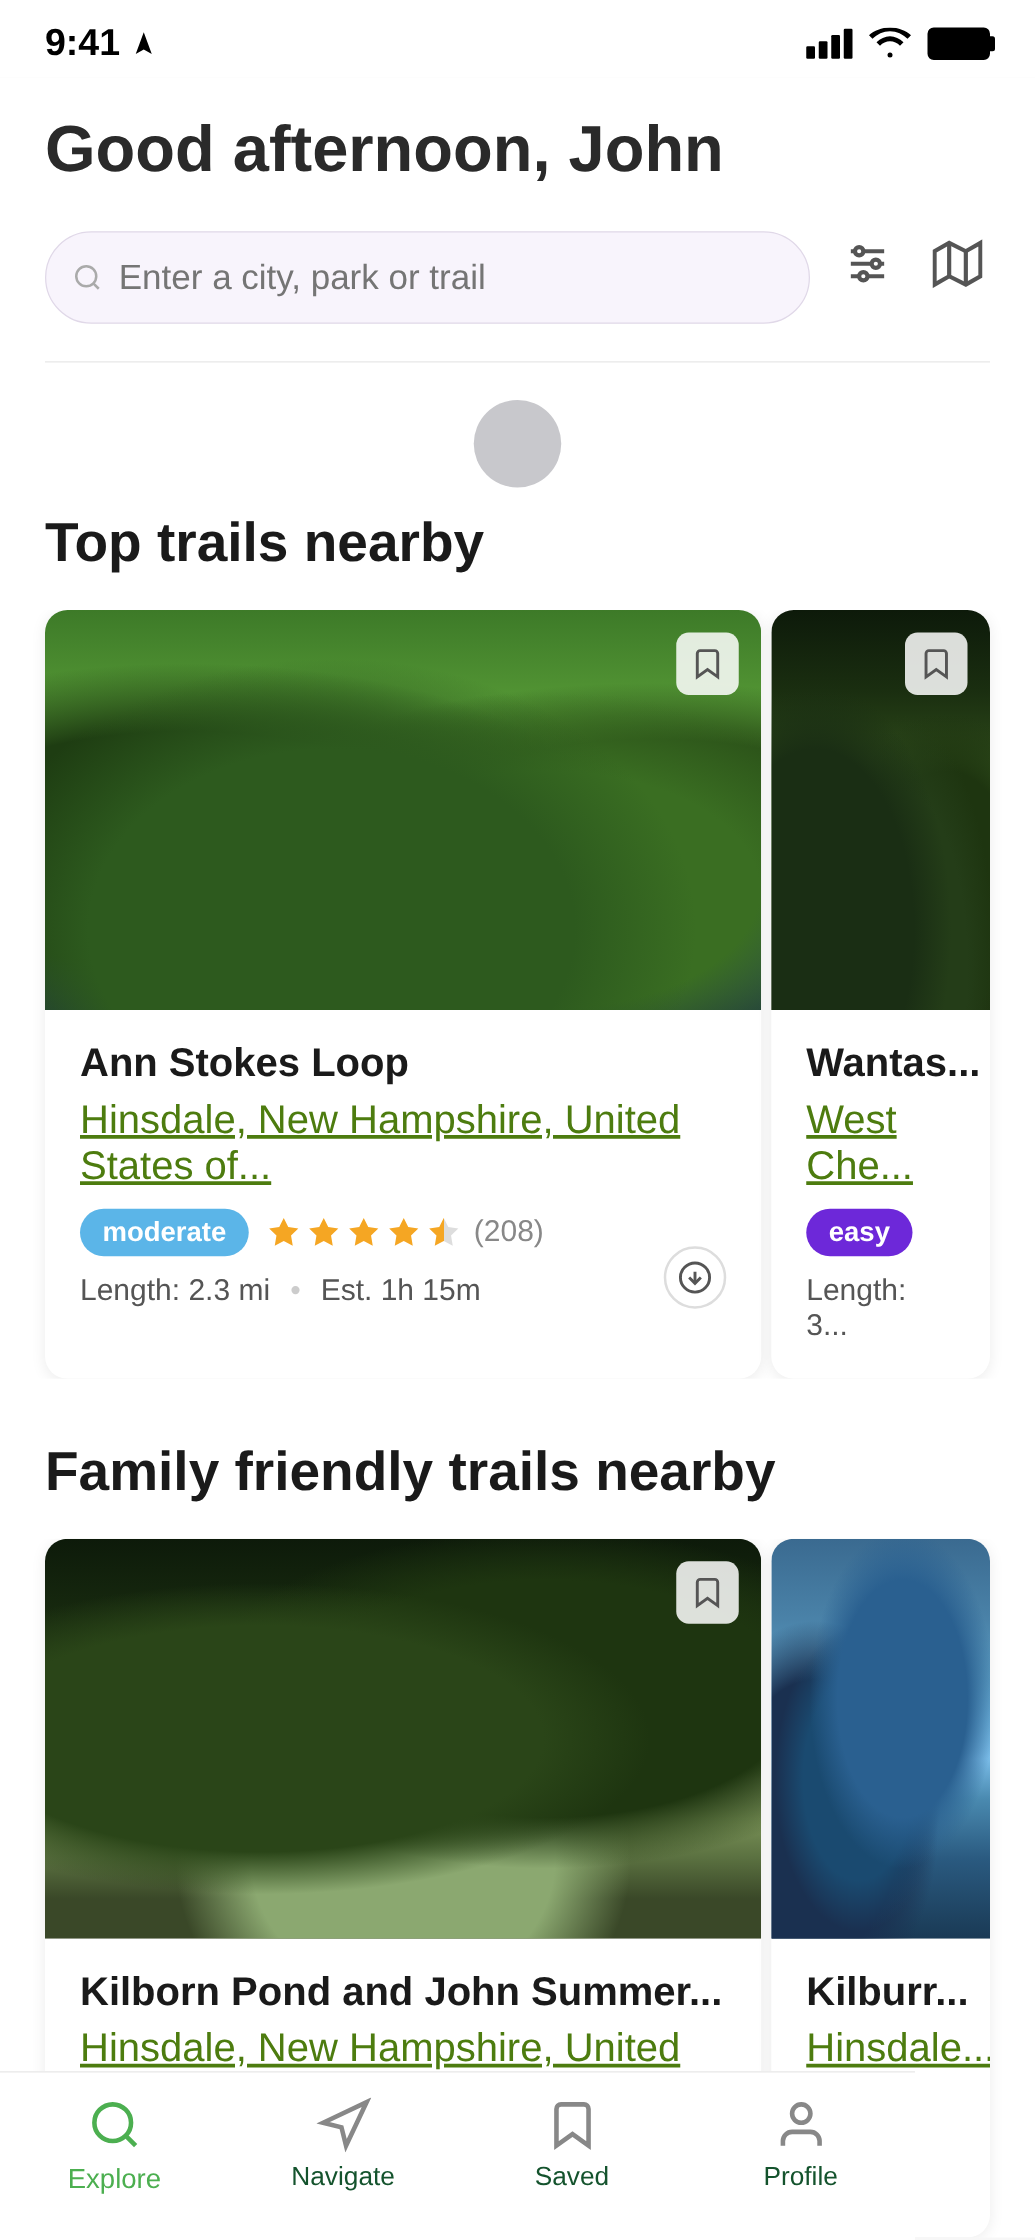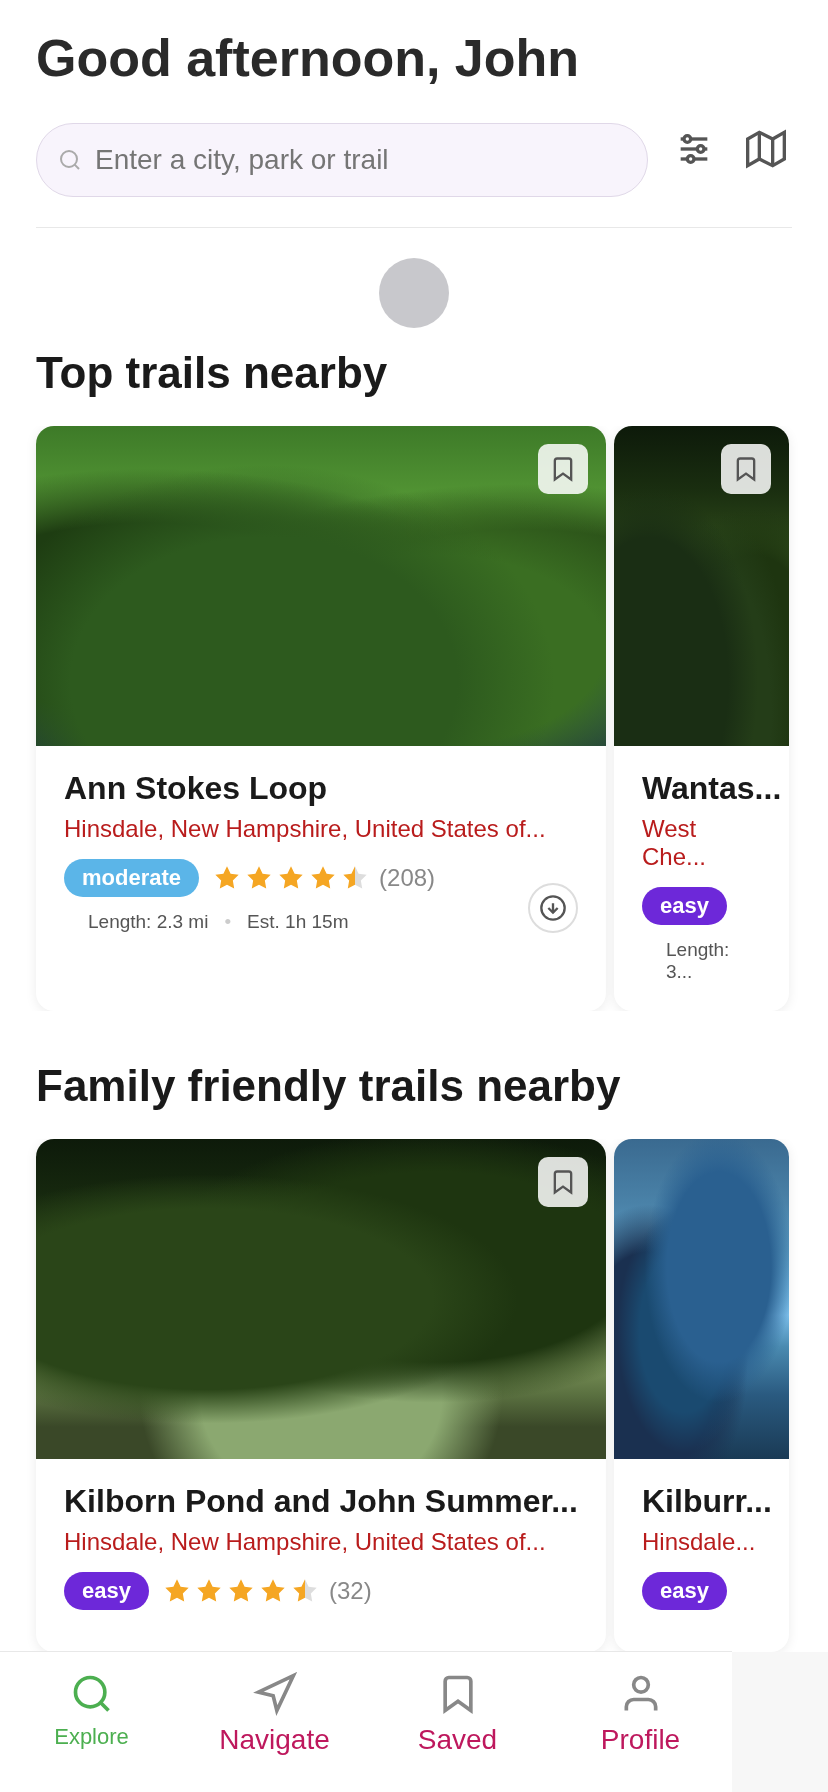--- a/index.html
+++ b/index.html
@@ -241,23 +241,24 @@
     .card-body {
       padding: 24px 28px 28px;
     }
     .trail-name {
       font-size: 32px;
       font-weight: 700;
       color: #1a1a1a;
       margin-bottom: 8px;
     }
     .trail-location {
-      font-size: 24px;
-      color: #b91c1c;
+      font-size: 32px;
+      color: #4d7c0f;
       margin-bottom: 16px;
+      text-decoration: underline;
     }
     .trail-meta-row {
       display: flex;
       align-items: center;
       gap: 14px;
       margin-bottom: 14px;
     }
     .badge {
       padding: 6px 18px;
       border-radius: 20px;
@@ -281,23 +282,22 @@
     .review-count {
       font-size: 24px;
       color: #888;
       margin-left: 6px;
     }
 
     .trail-stats-row {
       display: flex;
       align-items: center;
       gap: 16px;
-      font-size: 19px;
+      font-size: 24px;
       color: #555;
-      margin-left: 24px;
     }
     .dot-sep {
       color: #ccc;
     }
 
     .download-btn {
       position: absolute;
       bottom: 28px;
       right: 28px;
       width: 50px;
@@ -338,38 +338,60 @@
       display: flex;
       flex-direction: column;
       align-items: center;
       gap: 8px;
     }
     .nav-item svg {
       width: 44px;
       height: 44px;
     }
     .nav-label {
-      font-size: 28px;
-      color: #be185d;
+      font-size: 21px;
+      color: #14532d;
     }
     .nav-label-active {
       font-size: 22px;
       color: #4caf50;
     }
     .nav-active svg { color: #4caf50; }
 
     .page-scroll {
       padding-bottom: 200px;
     }
   </style>
 </head>
 <body>
 
 <div class="page-scroll">
 
+  <div class="status-bar">
+    <div class="status-time">
+      <span>9:41</span>
+      <svg width="22" height="22" viewBox="0 0 24 24" fill="currentColor">
+        <path d="M12 2L19 21l-7-4-7 4z"></path>
+      </svg>
+    </div>
+    <div class="status-icons">
+      <div class="signal-bars">
+        <span></span>
+          <span></span>
+          <span></span>
+          <span></span>
+      </div>
+      <svg width="36" height="26" viewBox="0 0 36 26">
+        <path d="M18 20a2 2 0 100 4 2 2 0 000-4z" fill="#000"></path>
+        <path d="M10 14.5c2.1-2.1 5-3.5 8-3.5s5.9 1.4 8 3.5l2.8-2.8C25.7 9.1 22 7 18 7s-7.7 2.1-10.8 4.7L10 14.5z" fill="#000"></path>
+        <path d="M4 9C7.7 5.4 12.6 3 18 3s10.3 2.4 14 6l2.8-2.8C30.7 2.5 24.7 0 18 0S5.3 2.5 1.2 6.2L4 9z" fill="#000"></path>
+      </svg>
+      <div class="battery-icon"></div>
+    </div>
+  </div>
 
   <div class="main-content">
 
     <h1 class="greeting">Good afternoon, John</h1>
 
     <div class="search-row">
       <div class="search-input-wrapper">
         <svg class="search-icon-inner" viewBox="0 0 24 24" fill="none" stroke="currentColor" stroke-width="2">
           <circle cx="11" cy="11" r="8"></circle>
             <line x1="21" y1="21" x2="16.65" y2="16.65"></line>

